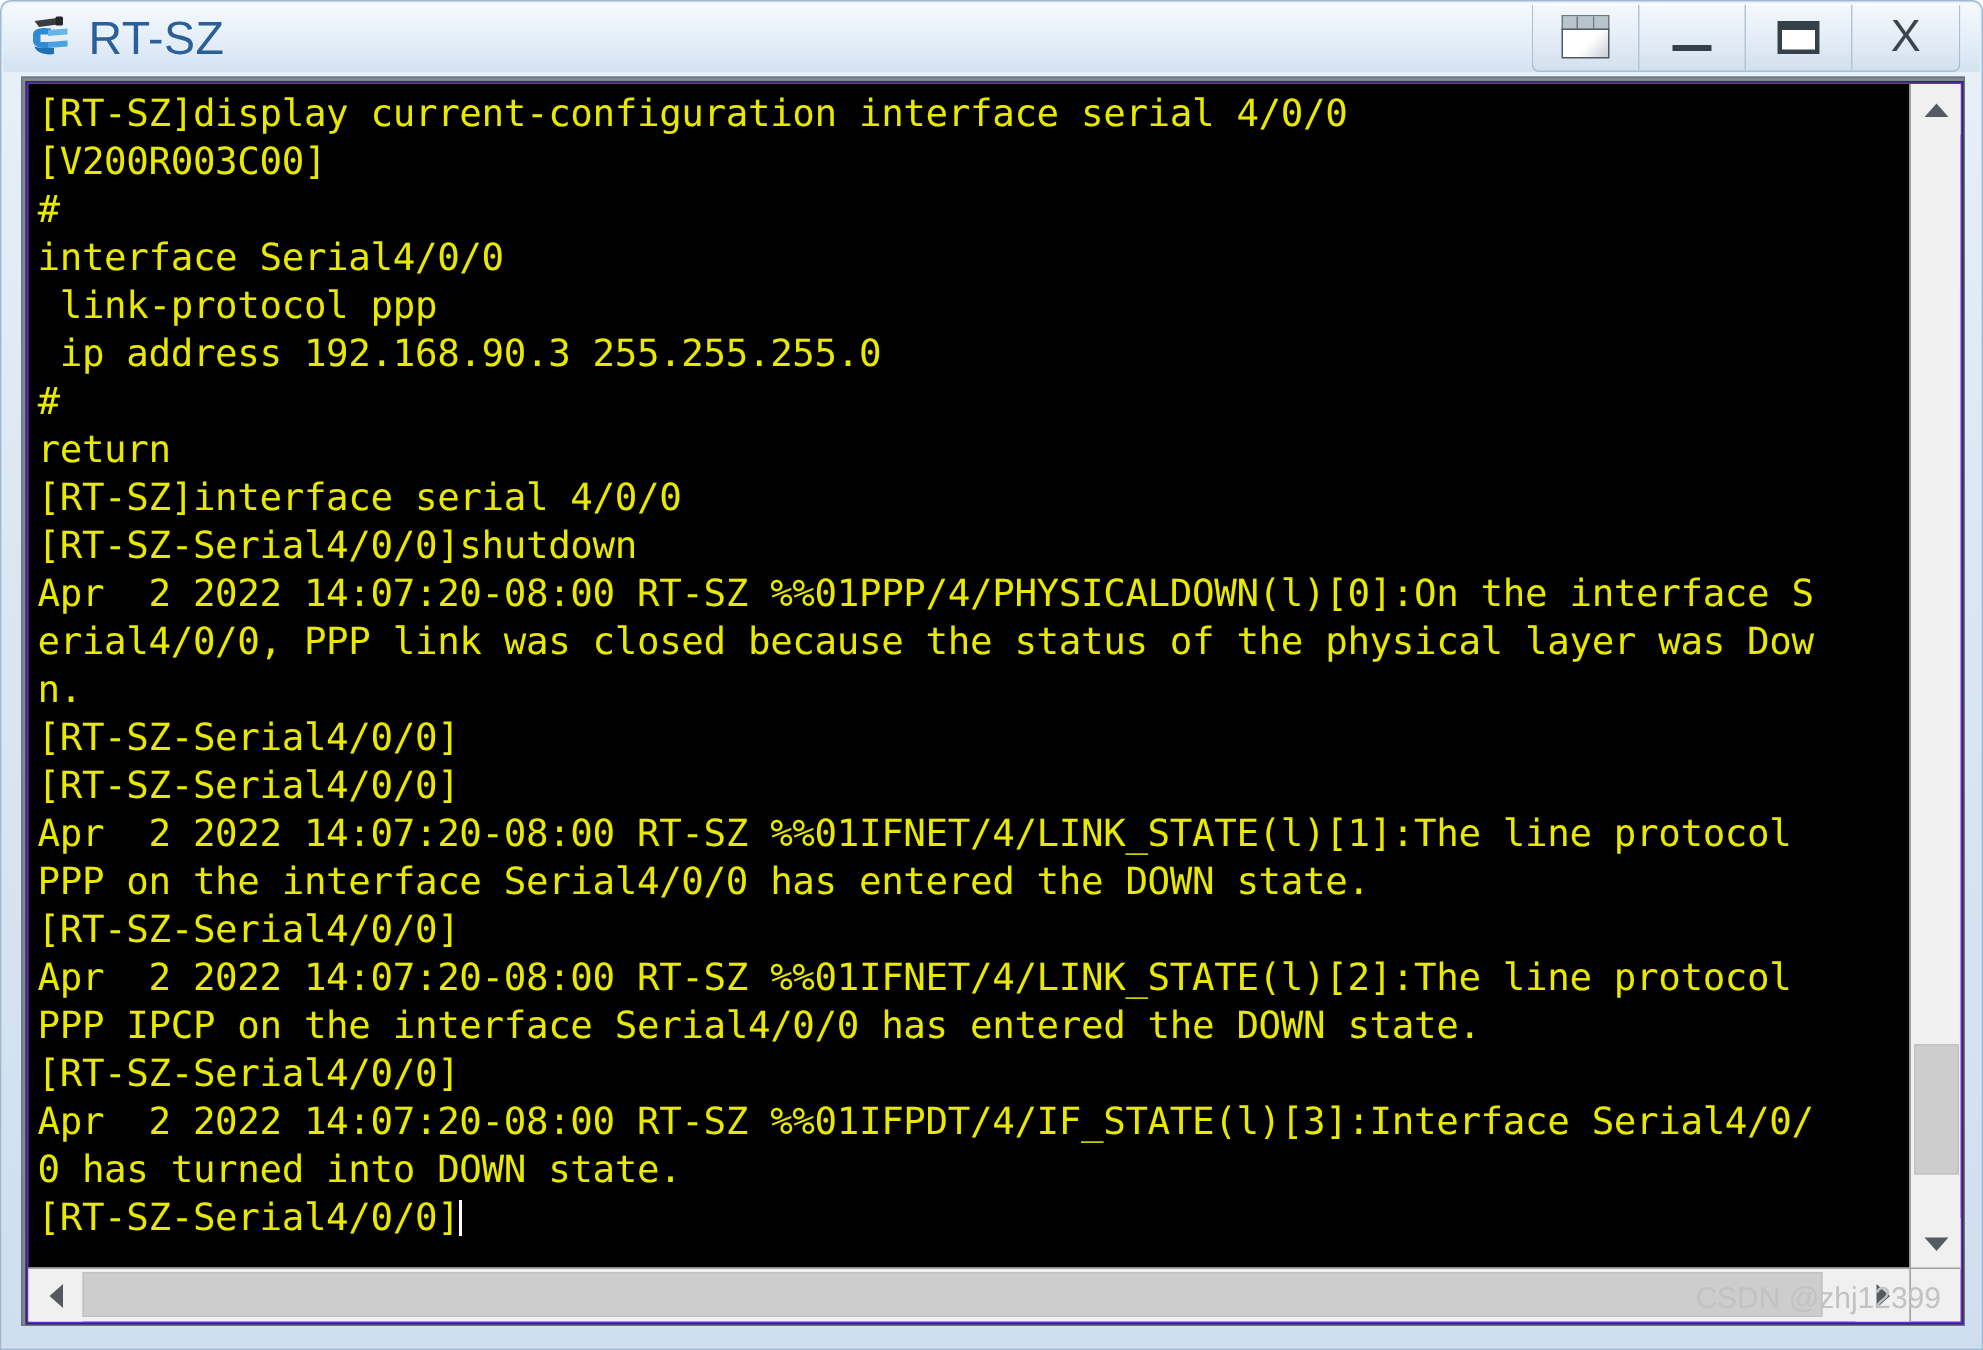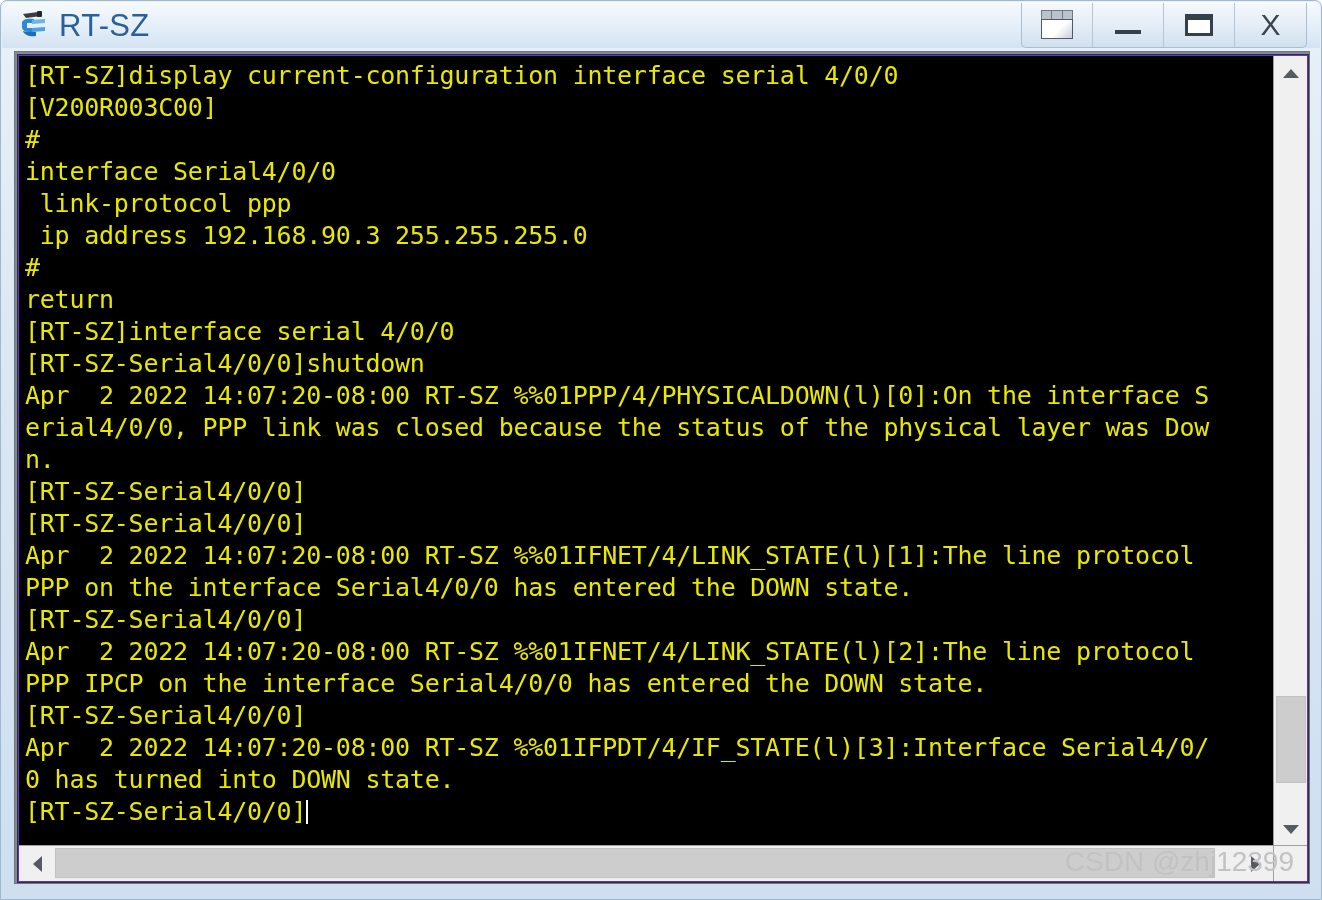--- a/index.html
+++ b/index.html
@@ -266,21 +266,21 @@
   .chev-up    { border-width: 0 8px 9px 8px; border-color: transparent transparent #555b60 transparent; }
   .chev-down  { border-width: 9px 8px 0 8px; border-color: #555b60 transparent transparent transparent; }
   .chev-left  { border-width: 8px 9px 8px 0; border-color: transparent #555b60 transparent transparent; }
   .chev-right { border-width: 8px 0 8px 9px; border-color: transparent transparent transparent #555b60; }
 
   
   .watermark {
     position: absolute;
     right: 14px;
     bottom: 4px;
-    font-size: 28px;
+    font-size: 20px;
     color: #c2c2c2;
     font-family: "Liberation Sans", sans-serif;
     white-space: nowrap;
     pointer-events: none;
   }
 </style>
 </head>
 <body>
 
 <div class="window">

